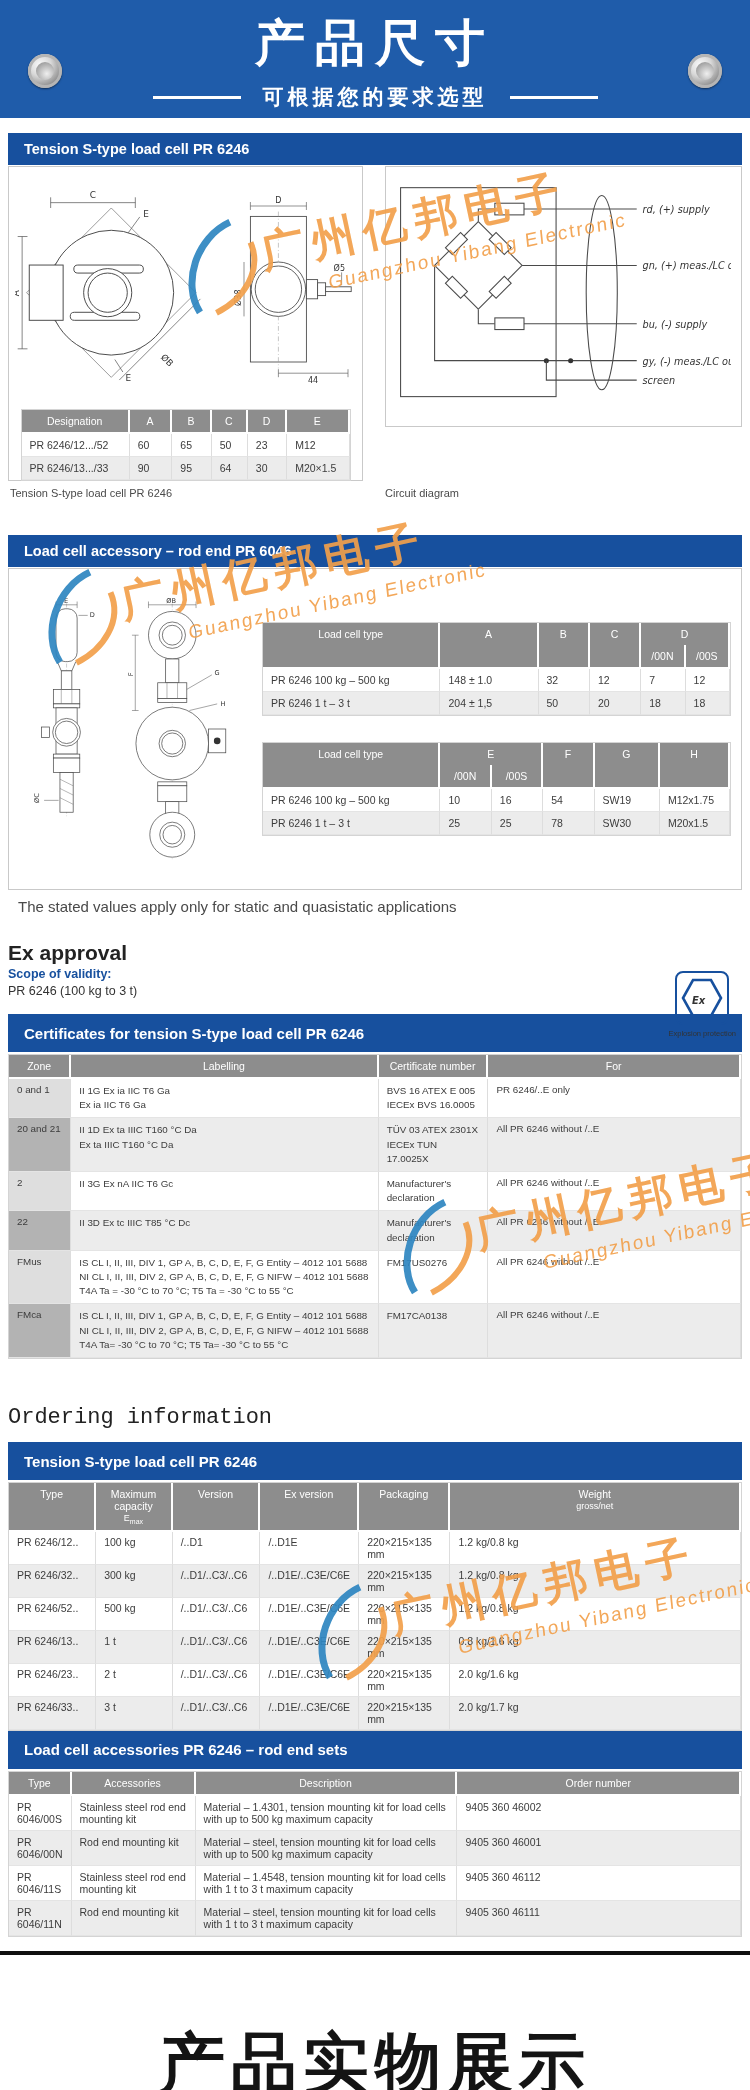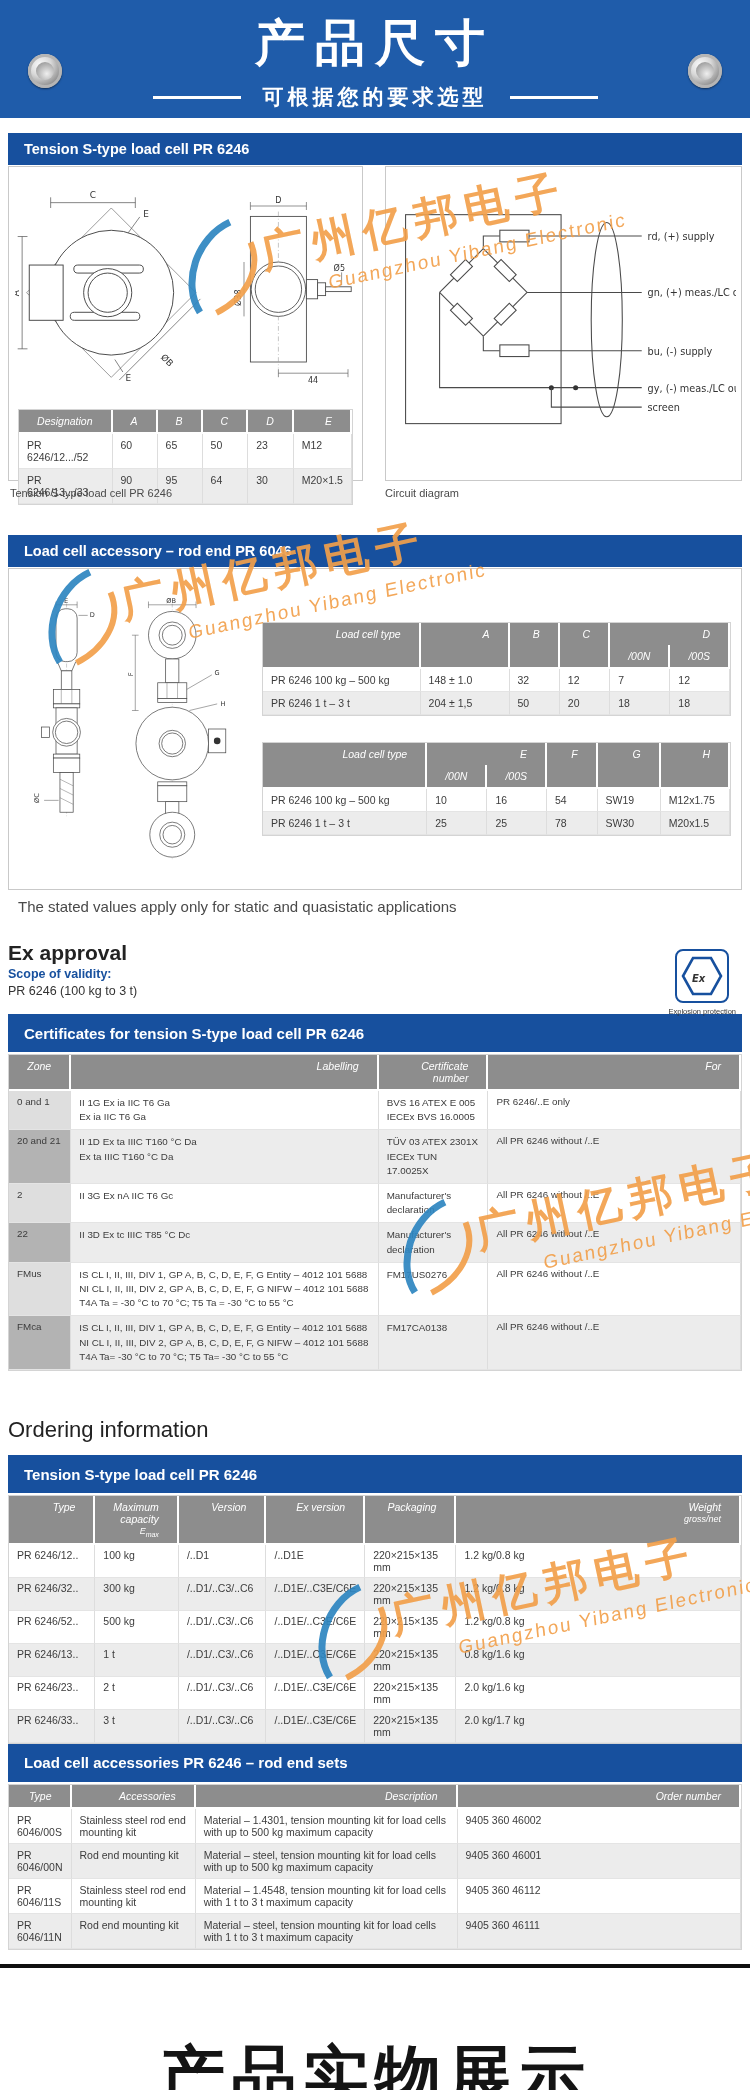--- a/index.html
+++ b/index.html
@@ -32,66 +32,66 @@
   
   .sec{margin:0 8px;}
   .bar{height:32px;background:var(--bar-blue);color:#fff;font-size:14.5px;font-weight:bold;
     display:flex;align-items:center;padding-left:16px;}
   .bar.big{height:38px;font-size:15px;}
   .box{border:1px solid #c9c9c9;background:#fff;}
   .caption-row{display:flex;font-size:11px;color:#4a4a4a;margin-top:6px;}
 
   
   table.tbl{border-collapse:separate;border-spacing:0;font-size:10.5px;color:#3c3c3c;}
-  table.tbl th{background:var(--th-gray);color:#fff;font-weight:normal;text-align:right;
-    padding:5px 18px;border-right:2px solid #fff;border-bottom:2px solid #fff;font-size:10.5px;vertical-align:top;font-style:italic;}
+  table.tbl th{background:var(--th-gray);color:#fff;font-weight:normal;text-align:center;
+    padding:5px 8px;border-right:2px solid #fff;border-bottom:2px solid #fff;font-size:10.5px;vertical-align:top;}
   table.tbl td{background:#fff;padding:5px 8px;border-right:1px solid #ddd;border-bottom:1px solid #e4e4e4;vertical-align:top;}
   table.tbl tbody tr:nth-child(even) td{background:var(--row-alt);}
   table.tbl{border:1px solid #d4d4d4;}
   .sub-th{font-size:9.5px;}
   #cert-table td div{line-height:1.45;}
   #cert-table tbody td:first-child{background:#dedede;}
   #cert-table tbody tr:nth-child(even) td:first-child{background:#b3b3b3;}
   #cert-table{font-size:9.8px;}
   .subline{font-size:9px;margin-top:1px;}
   sub{font-size:7px;}
 
   
   .boxes{display:flex;gap:22px;}
   .left-box{width:355px;height:315px;padding:4px 6px;display:flex;flex-direction:column;}
-  .right-box{width:357px;height:315px;display:flex;align-items:center;justify-content:center;}
+  .right-box{width:357px;height:261px;display:flex;align-items:center;font-style:italic;}
   .drawings{display:flex;flex:1;align-items:center;}
   #designation-table{width:330px;margin:0 auto 6px auto;}
   .caption-left{width:377px;padding-left:2px;}
   .caption-right{flex:1;}
 
   
   .big-box{height:322px;display:flex;padding:6px 10px;}
   .rod-wrap{width:235px;display:flex;align-items:center;}
   .s2tables{flex:1;display:flex;flex-direction:column;justify-content:center;gap:26px;padding-left:8px;}
   .s2tables table{width:100%;}
   .note{font-size:15px;color:#4a4a4a;margin:8px 10px 0 10px;}
 
   
   .ex-sec{margin:26px 8px 0 8px;position:relative;}
   .ex-sec h3{font-size:21px;font-weight:bold;color:#222;margin-bottom:2px;}
   .scope-label{color:var(--bar-blue);font-weight:bold;font-size:12.5px;margin-bottom:3px;}
   .scope-value{font-size:12.5px;color:#333;}
-  .ex-badge{position:absolute;right:6px;top:8px;text-align:right;}
+  .ex-badge{position:absolute;right:6px;top:30px;text-align:right;}
   .ex-frame{width:54px;height:54px;border:2px solid var(--bar-blue);border-radius:8px;
     display:flex;align-items:center;justify-content:center;margin:0 auto;}
   .ex-cap{font-size:7.5px;color:#333;margin-top:4px;}
 
   
   .cert-sec{margin-top:16px;}
   #cert-table{width:100%;}
 
   
   .order-sec{margin:46px 8px 0 8px;}
-  .order-sec h3{font-size:22px;font-weight:normal;color:#222;margin-bottom:12px;}
+  .order-sec h3{font-size:22px;font-weight:normal;color:#222;margin-bottom:12px;font-family:Liberation Mono, monospace;}
   #ordering-table{width:100%;margin-top:0;}
   #ordering-table td{padding:4px 8px;}
 
   
   .acc-sec{border-radius:23px;}
   #acc-table{width:100%;}
 
   
   .footer{margin-top:14px;text-align:center;}
   .blackrule{height:4px;background:#101010;border:none;}

